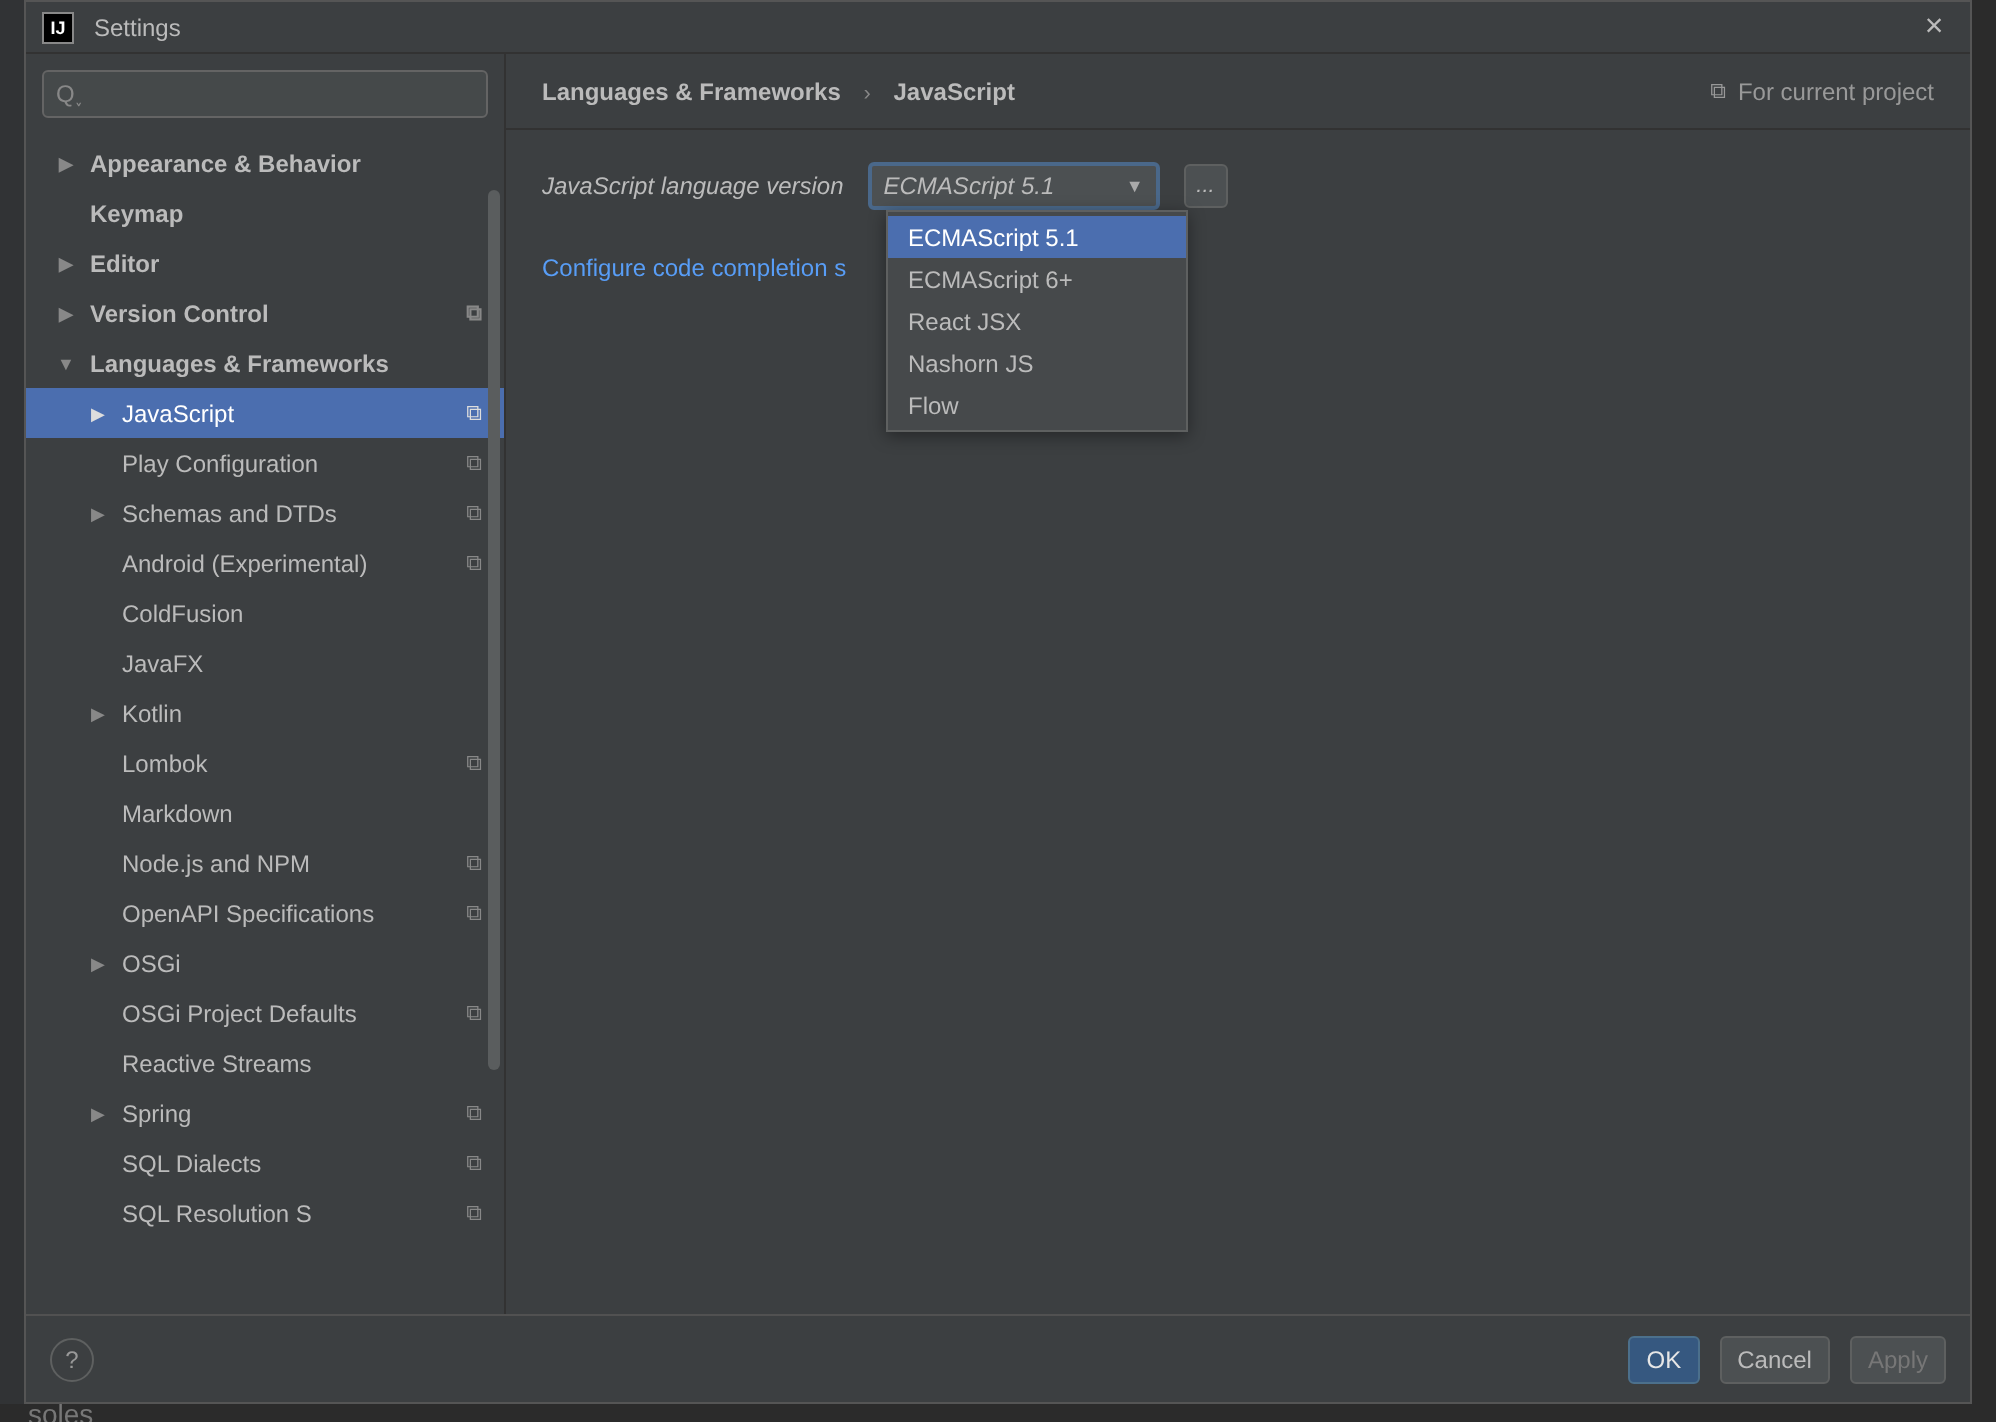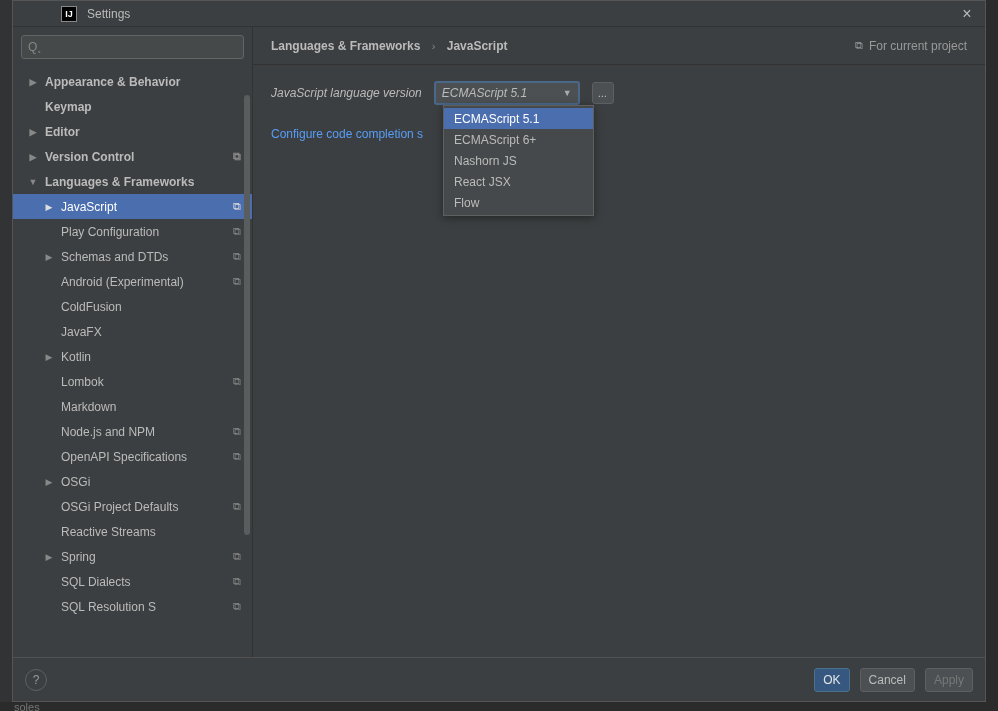--- a/index.html
+++ b/index.html
@@ -1,21 +1,21 @@
 <!DOCTYPE html>
 <html><head>
   <meta charset="utf-8">
   <style>
     * { margin: 0; padding: 0; box-sizing: border-box; font-family: "Segoe UI", Arial, sans-serif; font-size: 12px; }
     body { width: 998px; height: 711px; background: #2b2b2b; overflow: hidden; position: relative; }
 
     .dialog { position: absolute; top: 0; left: 12px; width: 974px; height: 702px; background: #3c3f41; border: 1px solid #555; display: flex; flex-direction: column; }
 
     .titlebar { height: 26px; background: #3c3f41; display: flex; align-items: center; padding: 0 8px; border-bottom: 1px solid #323232; }
-    .titlebar .app-icon { width: 16px; height: 16px; background: #000; border: 1px solid #888; display: flex; align-items: center; justify-content: center; color: #fff; font-size: 9px; font-weight: bold; margin-left: 40px; }
+    .titlebar .app-icon { width: 16px; height: 16px; background: #000; border: 1px solid #888; display: flex; align-items: center; justify-content: center; color: #fff; font-size: 9px; font-weight: bold; }
     .titlebar .title { color: #bbb; margin-left: 10px; }
     .titlebar .close { margin-left: auto; color: #bbb; font-size: 16px; cursor: pointer; width: 20px; text-align: center; }
 
     .body { flex: 1; display: flex; overflow: hidden; }
 
     .sidebar { width: 240px; background: #3c3f41; border-right: 1px solid #323232; display: flex; flex-direction: column; position: relative; }
     .search-wrap { padding: 8px 8px 6px; }
     .search { width: 100%; height: 24px; background: #45494a; border: 1px solid #646464; border-radius: 3px; padding: 0 6px; display: flex; align-items: center; }
     .search .mag { color: #888; font-size: 12px; margin-right: 4px; }
     .search input { background: transparent; border: none; outline: none; color: #bbb; font-size: 12px; flex: 1; }
@@ -60,21 +60,21 @@
     .dropdown .opt.selected { background: #4b6eaf; color: #fff; }
 
     .footer { height: 44px; border-top: 1px solid #515151; display: flex; align-items: center; padding: 0 12px; gap: 10px; }
     .help-btn { width: 22px; height: 22px; border: 1px solid #5e6060; border-radius: 11px; display: flex; align-items: center; justify-content: center; color: #999; cursor: pointer; background: #3c3f41; }
     .footer .spacer { flex: 1; }
     .btn { height: 24px; padding: 0 8px; border: 1px solid #5e6060; background: #4c5052; color: #bbb; border-radius: 3px; cursor: pointer; display: flex; align-items: center; }
     .btn.primary { background: #365880; border-color: #4c708c; color: #e6e6e6; }
     .btn.disabled { color: #777; }
 
     .bg-dim { position: absolute; left: 0; top: 0; width: 12px; height: 711px; background: #313335; }
-    .bg-bottom { position: absolute; left: 0; top: 702px; width: 998px; height: 9px; background: #2b2b2b; color: #777; font-size: 11px; padding-left: 14px; display: flex; align-items: center; }
+    .bg-bottom { position: absolute; left: 0; top: 702px; width: 998px; height: 9px; background: #2b2b2b; color: #777; font-size: 14px; padding-left: 14px; display: flex; align-items: center; }
   </style>
 </head>
 <body>
 
 <div class="bg-dim"></div>
 <div class="bg-bottom">soles</div>
 
 <div class="dialog">
 
   <div class="titlebar">
@@ -220,22 +220,22 @@
             <span class="sel-caret">▼</span>
           </div>
           <div class="ellipsis-btn">...</div>
         </div>
 
         <a class="link">Configure code completion s</a>
 
         <div class="dropdown" id="dropdown">
             <div class="opt selected">ECMAScript 5.1</div>
             <div class="opt">ECMAScript 6+</div>
+            <div class="opt">React JSX</div>
             <div class="opt">Nashorn JS</div>
-            <div class="opt">React JSX</div>
             <div class="opt">Flow</div>
           </div>
       </div>
     </div>
 
   </div>
 
   <div class="footer">
     <div class="help-btn">?</div>
     <div class="spacer"></div>

